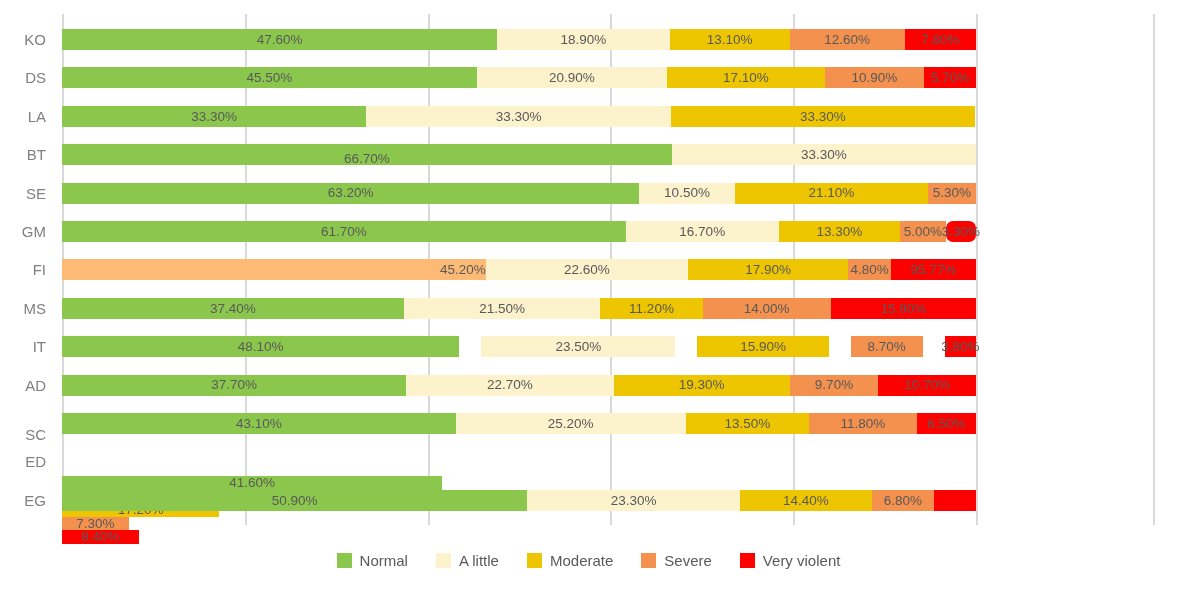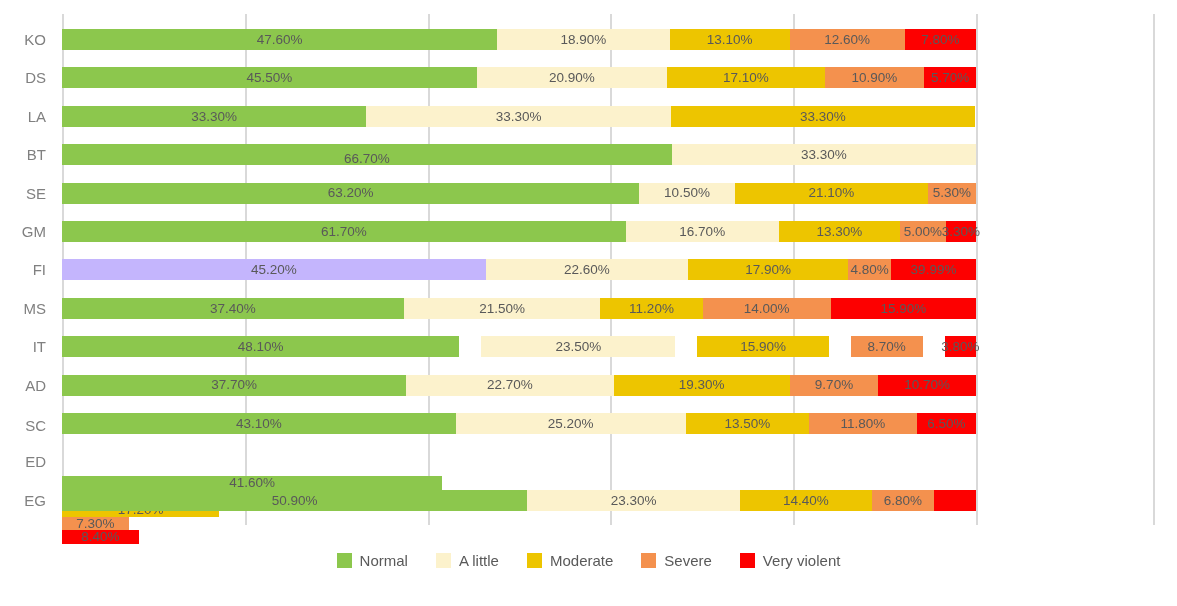--- a/index.html
+++ b/index.html
@@ -139,21 +139,21 @@
       <div class="cat-label" style="top: 15px;">KO</div>
       <div class="cat-label" style="top: 53.4px;">DS</div>
       <div class="cat-label" style="top: 91.8px;">LA</div>
       <div class="cat-label" style="top: 130.2px;">BT</div>
       <div class="cat-label" style="top: 168.6px;">SE</div>
       <div class="cat-label" style="top: 207px;">GM</div>
       <div class="cat-label" style="top: 245.4px;">FI</div>
       <div class="cat-label" style="top: 283.8px;">MS</div>
       <div class="cat-label" style="top: 322.2px; margin-left: 8px;">IT</div>
       <div class="cat-label" style="top: 360.6px;">AD</div>
-      <div class="cat-label" style="top: 401px;">SC</div>
+      <div class="cat-label" style="top: 410px;">SC</div>
       <div class="cat-label" style="top: 437.4px;">ED</div>
       <div class="cat-label" style="top: 475.8px;">EG</div>
     </div>
 
   <div id="plot-area">
     <div id="axis-line"></div>
     <div id="grid-layer">
         <div class="gridline" style="left: 182.8px;"></div>
         <div class="gridline" style="left: 365.6px;"></div>
         <div class="gridline" style="left: 548.4px;"></div>
@@ -235,39 +235,39 @@
           </div>
           <div class="seg" title="GM · A little · 16.70%" style="width: 152.638px; background: rgb(252, 242, 204);">
             <span class="seg-label">16.70%</span>
           </div>
           <div class="seg" title="GM · Moderate · 13.30%" style="width: 121.562px; background: rgb(237, 197, 0);">
             <span class="seg-label">13.30%</span>
           </div>
           <div class="seg overflow" title="GM · Severe · 5.00%" style="width: 45.7px; background: rgb(244, 145, 78);">
             <span class="seg-label">5.00%</span>
           </div>
-          <div class="seg overflow" title="GM · Very violent · 3.30%" style="width: 30.162px; background: rgb(253, 0, 0);">
+          <div class="seg overflow" title="GM · Very violent · 3.30%" style="width: 30.162px; background: rgb(253, 0, 0); border-radius: 7px;">
             <span class="seg-label">3.30%</span>
           </div>
         </div>
         <div class="bar-row" style="top: 245.4px;">
-          <div class="seg" title="FI · Normal · 45.20%" style="width: 433px; background: #c4b5fd;">
+          <div class="seg" title="FI · Normal · 45.20%" style="width: 433px; background: #fdba74; justify-content: flex-end;">
             <span class="seg-label">45.20%</span>
           </div>
           <div class="seg" title="FI · A little · 22.60%" style="width: 206.564px; background: rgb(252, 242, 204);">
             <span class="seg-label">22.60%</span>
           </div>
           <div class="seg" title="FI · Moderate · 17.90%" style="width: 163.606px; background: rgb(237, 197, 0);">
             <span class="seg-label">17.90%</span>
           </div>
           <div class="seg overflow" title="FI · Severe · 4.80%" style="width: 43.872px; background: rgb(244, 145, 78);">
             <span class="seg-label">4.80%</span>
           </div>
           <div class="seg" title="FI · Very violent · 9.50%" style="width: 86.83px; background: rgb(253, 0, 0);">
-            <span class="seg-label">39.99%</span>
+            <span class="seg-label">95.77%</span>
           </div>
         </div>
         <div class="bar-row" style="top: 283.8px;">
           <div class="seg" title="MS · Normal · 37.40%" style="width: 341.836px; background: rgb(140, 199, 77);">
             <span class="seg-label">37.40%</span>
           </div>
           <div class="seg" title="MS · A little · 21.50%" style="width: 196.51px; background: rgb(252, 242, 204);">
             <span class="seg-label">21.50%</span>
           </div>
           <div class="seg" title="MS · Moderate · 11.20%" style="width: 102.368px; background: rgb(237, 197, 0);">

